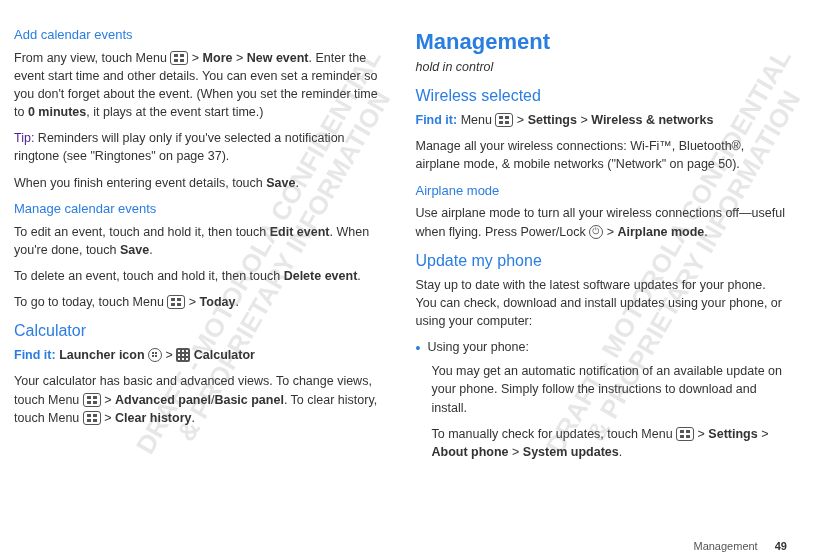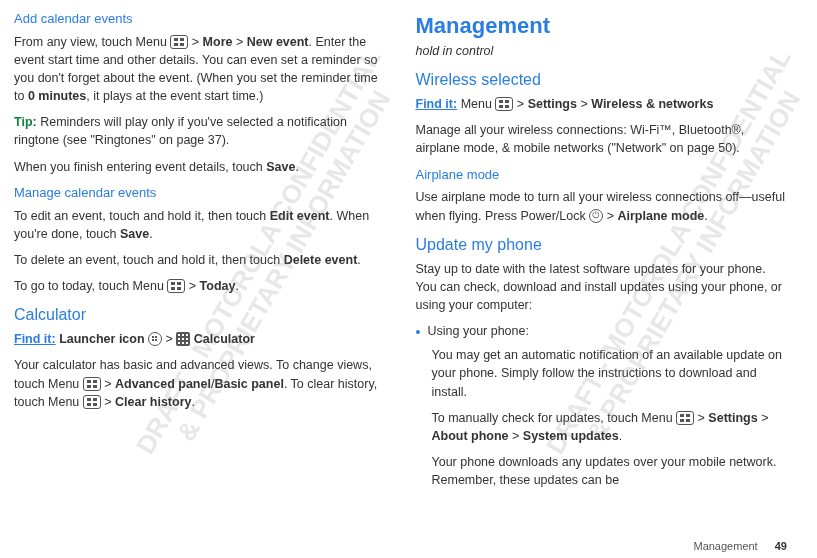--- a/index.html
+++ b/index.html
@@ -21,31 +21,31 @@
     white-space: pre;
     line-height: 1.1;
     pointer-events: none;
     text-align: center;
   }
   .wm1 { top: 230px; left: 40px; }
   .wm2 { top: 230px; left: 450px; }
   .page {
     display: flex;
     gap: 30px;
-    padding: 10px 30px 0 14px;
+    padding: 26px 30px 0 14px;
   }
   .col { flex: 1; font-size: 12.5px; line-height: 1.45; }
   .col p { margin-bottom: 8px; }
   h2.blue-small { color: #2a7de1; font-size: 13px; font-weight: normal; margin-bottom: 4px; }
   h2.blue-big { color: #2a7de1; font-size: 22px; font-weight: bold; margin-bottom: 0px; }
   .subtitle { font-style: italic; font-size: 12.5px; margin-bottom: 10px; }
   h3.section { color: #2a7de1; font-size: 16px; font-weight: normal; margin: 6px 0 4px 0; }
-  .findit { color: #2a7de1; font-weight: bold; text-decoration: underline; }
+  .findit { color: #2a7de1; font-weight: bold; }
   .bold { font-weight: bold; }
-  .tip { color: #15803d; font-weight: bold; }
+  .tip { color: #4c1d95; font-weight: normal; }
   .icon {
     display: inline-block;
     vertical-align: -3px;
     width: 18px; height: 14px;
     border: 1px solid #555;
     border-radius: 3px;
     position: relative;
     background: #fff;
   }
   .icon.menu::before {
@@ -174,20 +174,19 @@
     <p>Stay up to date with the latest software updates for your phone. You can check, download and install updates using your phone, or using your computer:</p>
     <ul class="bullet">
       <li>
         <span>Using your phone:</span>
       </li>
     </ul>
     <p class="indent">You may get an automatic notification of an available update on your phone. Simply follow the instructions to download and install.</p>
     <p class="indent">
       <span>To manually check for updates, touch Menu </span><span class="icon menu"></span><span> &gt; </span><span class="bold">Settings</span><span> &gt; </span><span class="bold">About phone</span><span> &gt; </span><span class="bold">System updates</span><span>.</span>
     </p>
-    <p class="indent">Your phone downloads any updates over your mobile network. Remember, these updates can be</p>
   </div>
 </div>
 
 <div class="footer">
   <span>Management</span>
   <span class="pnum">49</span>
 </div>
 
 </body></html>

